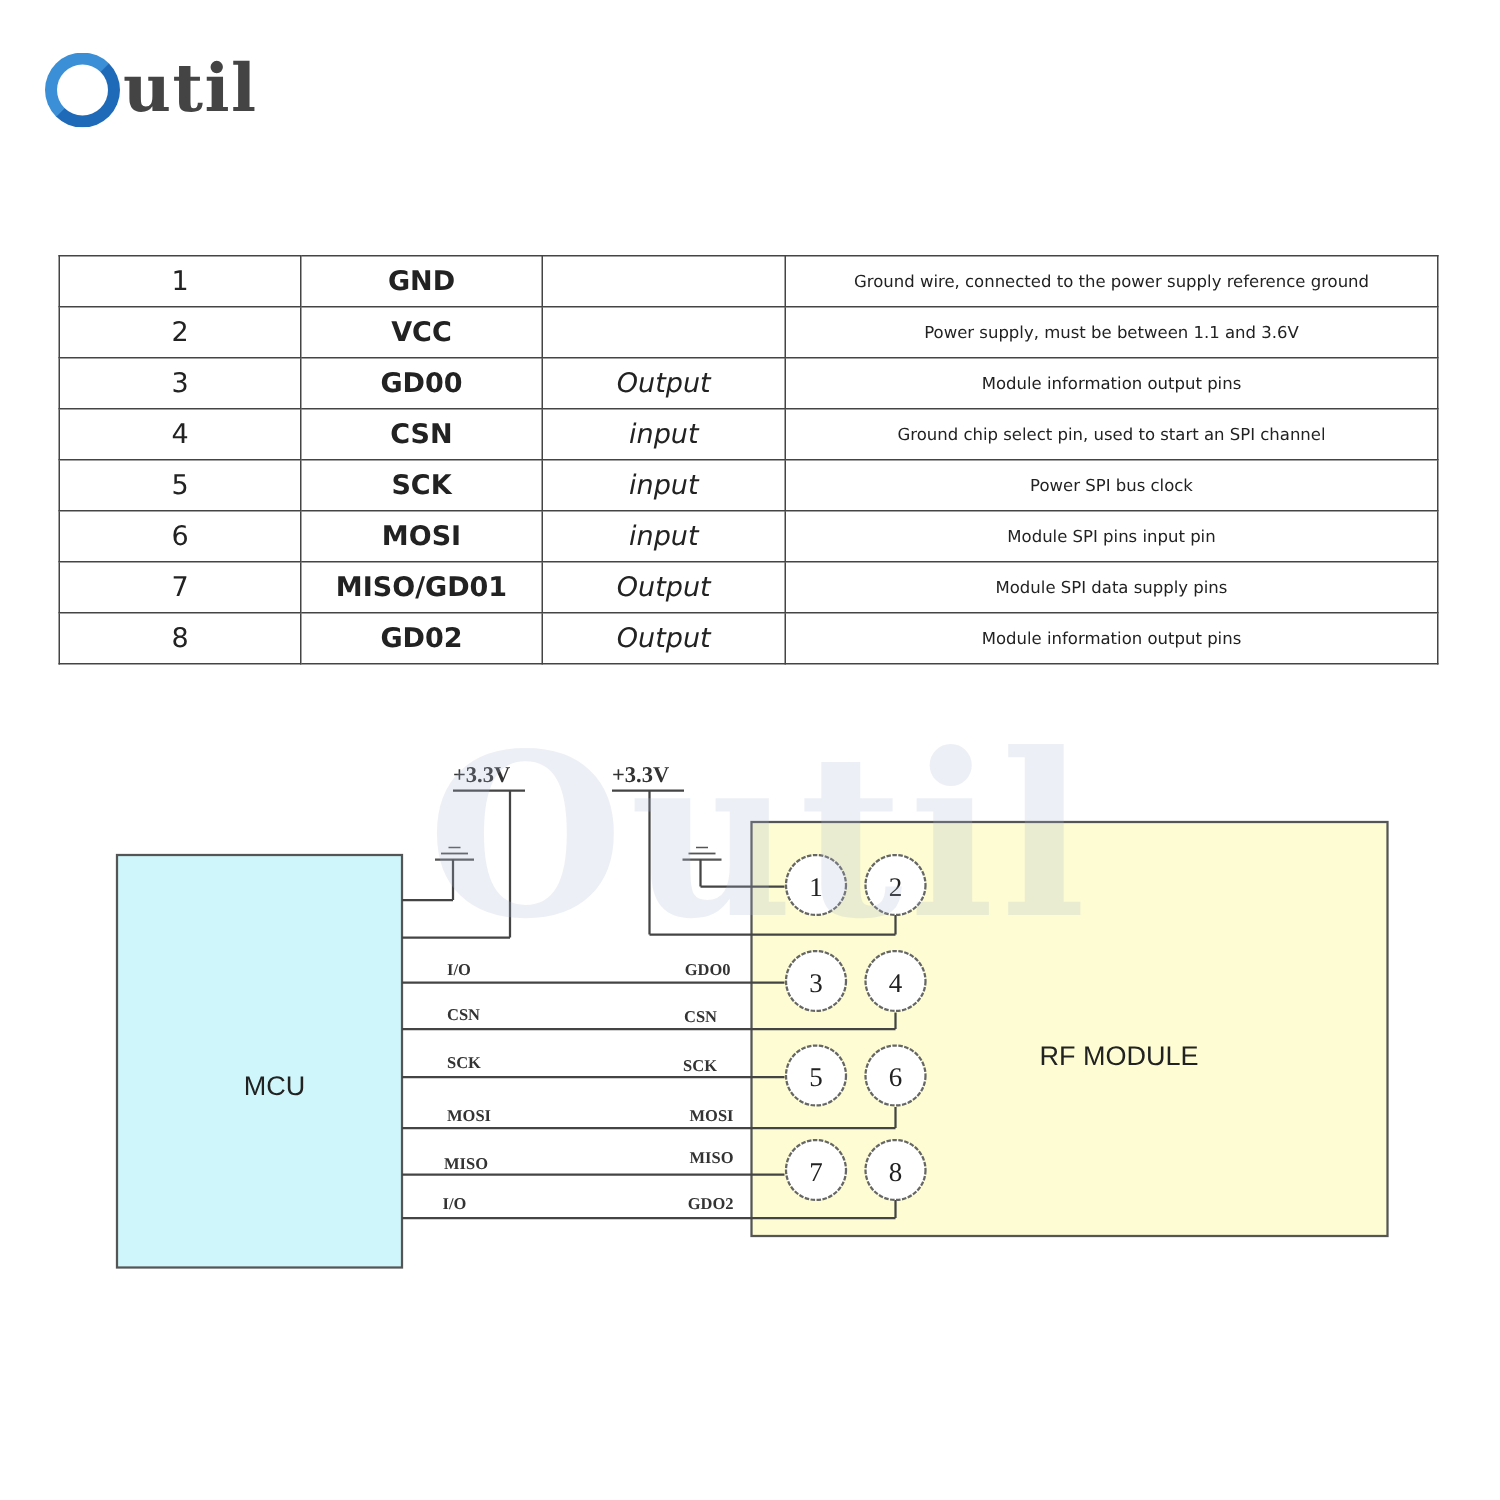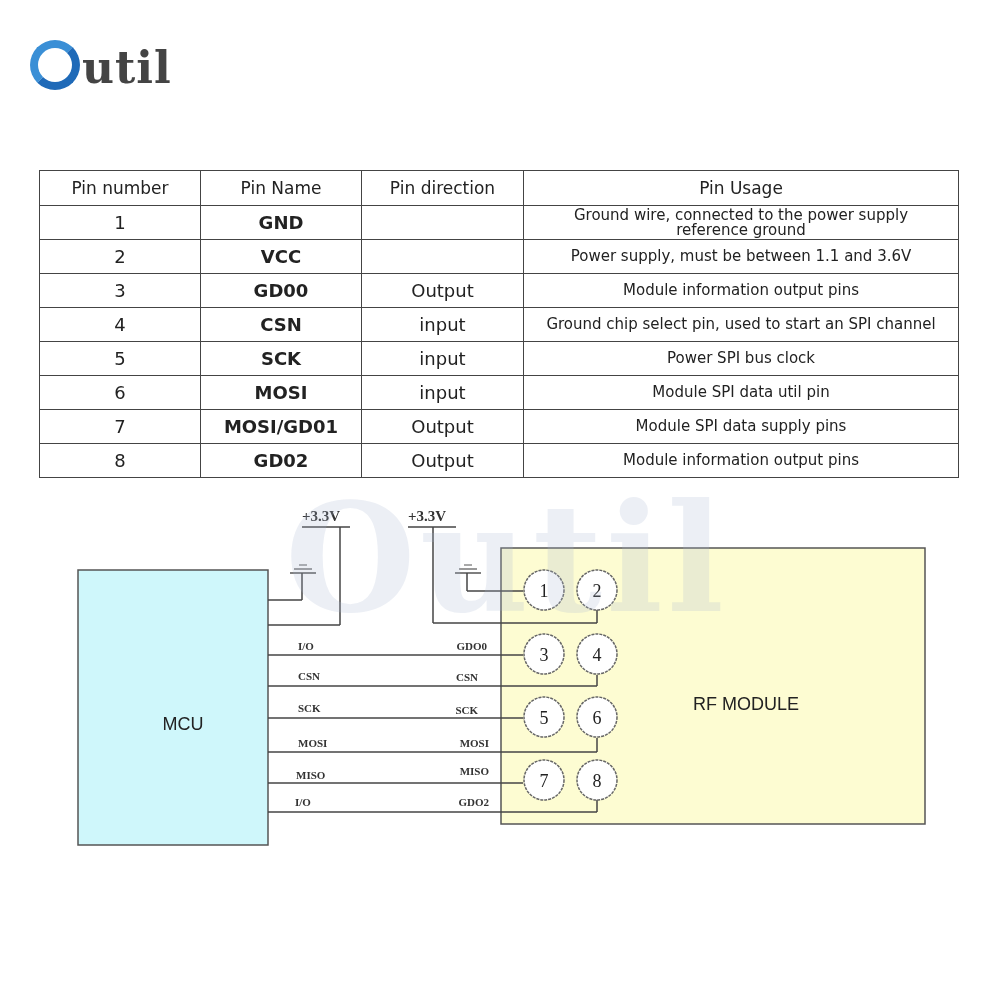--- a/index.html
+++ b/index.html
@@ -1,21 +1,21 @@
 <!DOCTYPE html>
 <html><head>
 <meta charset="utf-8">
 <style>
   html, body { margin: 0; padding: 0; }
   body {
     width: 1000px; height: 1000px; background: #ffffff; position: relative; overflow: hidden;
     font-family: "DejaVu Sans", sans-serif;
   }
   .logo {
-    position: absolute; left: 30px; top: 30px; height: 60px; display: flex; align-items: flex-end;
+    position: absolute; left: 30px; top: 30px; height: 60px; display: flex; align-items: center;
   }
   .logo-o {
     width: 34px; height: 34px; border: 8px solid #2f7fc9; border-radius: 50%;
     background: transparent; margin-right: 2px;
     border-color: #3a8fd6 #1f6ab8 #1f6ab8 #3a8fd6;
   }
   .logo-text {
     font-family: "DejaVu Serif", serif; font-weight: bold; font-size: 44px; color: #444444;
     letter-spacing: 1px; line-height: 1;
   }
@@ -24,22 +24,22 @@
     table-layout: fixed;
   }
   table.pins td, table.pins th {
     border: 1.5px solid #444; height: 33px; padding: 0; text-align: center; vertical-align: middle;
     color: #222;
   }
   table.pins th { font-weight: normal; font-size: 17px; height: 34px; }
   .col-num { width: 161px; } .col-name { width: 161px; } .col-dir { width: 162px; } .col-use { width: auto; }
   td.num { color: #2b79c2; font-size: 18px; }
   td.name { font-weight: bold; font-size: 18px; }
-  td.dir { font-size: 18px; }
-  td.use { font-size: 15px; line-height: 15px; }
+  td.dir { font-size: 18px; font-style: italic; }
+  td.use { font-size: 11px; line-height: 15px; }
   .watermark {
     position: absolute; left: 285px; top: 470px; font-family: "DejaVu Serif", serif; font-weight: bold;
     font-size: 150px; color: rgba(170,180,210,0.22); letter-spacing: 4px; pointer-events: none;
   }
   svg.diagram { position: absolute; left: 0; top: 0; }
   .dlabel { font-family: "Liberation Serif", serif; font-size: 11px; fill: #333; font-weight: bold; }
   .vlabel { font-family: "Liberation Serif", serif; font-size: 15px; fill: #333; font-weight: bold; }
   .pinnum { font-family: "Liberation Serif", serif; font-size: 18px; fill: #222; }
   .boxlabel { font-family: "Liberation Sans", sans-serif; font-size: 18px; fill: #222; }
 </style>
@@ -52,26 +52,20 @@
 </div>
 
 <table class="pins">
   <colgroup>
     <col class="col-num">
       <col class="col-name">
       <col class="col-dir">
       <col class="col-use">
   </colgroup>
   <tbody>
-      <tr>
-    <th>Pin number</th>
-    <th>Pin Name</th>
-    <th>Pin direction</th>
-    <th>Pin Usage</th>
-  </tr>
   <tr>
     <td class="num">1</td>
     <td class="name">GND</td>
     <td class="dir"></td>
     <td class="use" style="padding:0 40px;">Ground wire, connected to the power supply reference ground</td>
   </tr>
   <tr>
     <td class="num">2</td>
     <td class="name">VCC</td>
     <td class="dir"></td>
@@ -92,25 +86,25 @@
   <tr>
     <td class="num">5</td>
     <td class="name">SCK</td>
     <td class="dir">input</td>
     <td class="use">Power SPI bus clock</td>
   </tr>
   <tr>
     <td class="num">6</td>
     <td class="name">MOSI</td>
     <td class="dir">input</td>
-    <td class="use">Module SPI data util pin</td>
+    <td class="use">Module SPI pins input pin</td>
   </tr>
   <tr>
     <td class="num">7</td>
-    <td class="name">MOSI/GD01</td>
+    <td class="name">MISO/GD01</td>
     <td class="dir">Output</td>
     <td class="use">Module SPI data supply pins</td>
   </tr>
   <tr>
     <td class="num">8</td>
     <td class="name">GD02</td>
     <td class="dir">Output</td>
     <td class="use">Module information output pins</td>
   </tr>
 </tbody>

